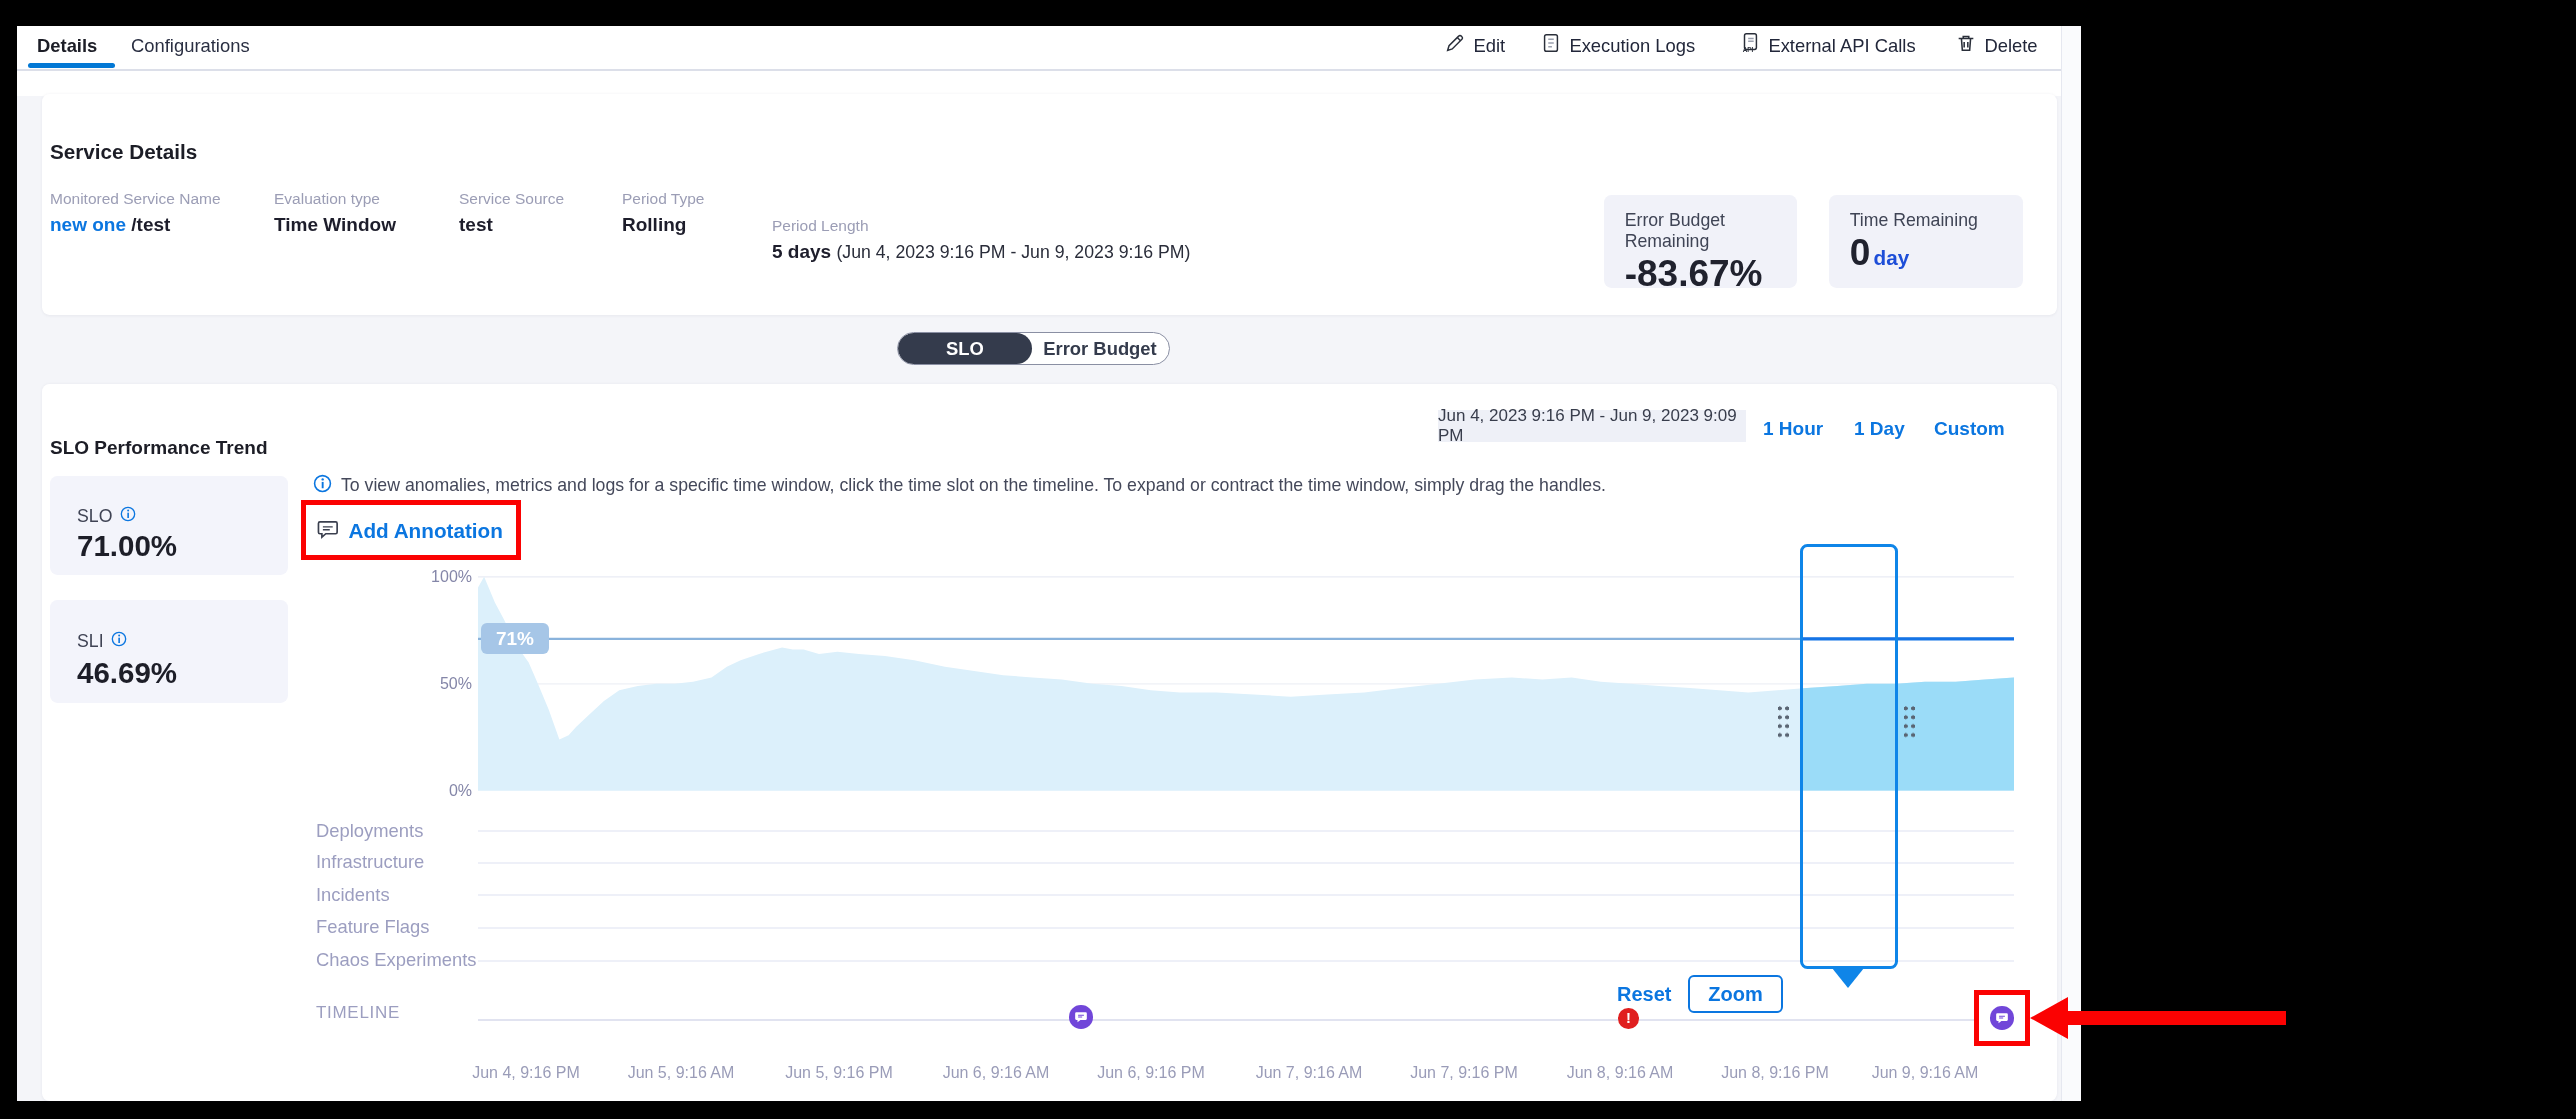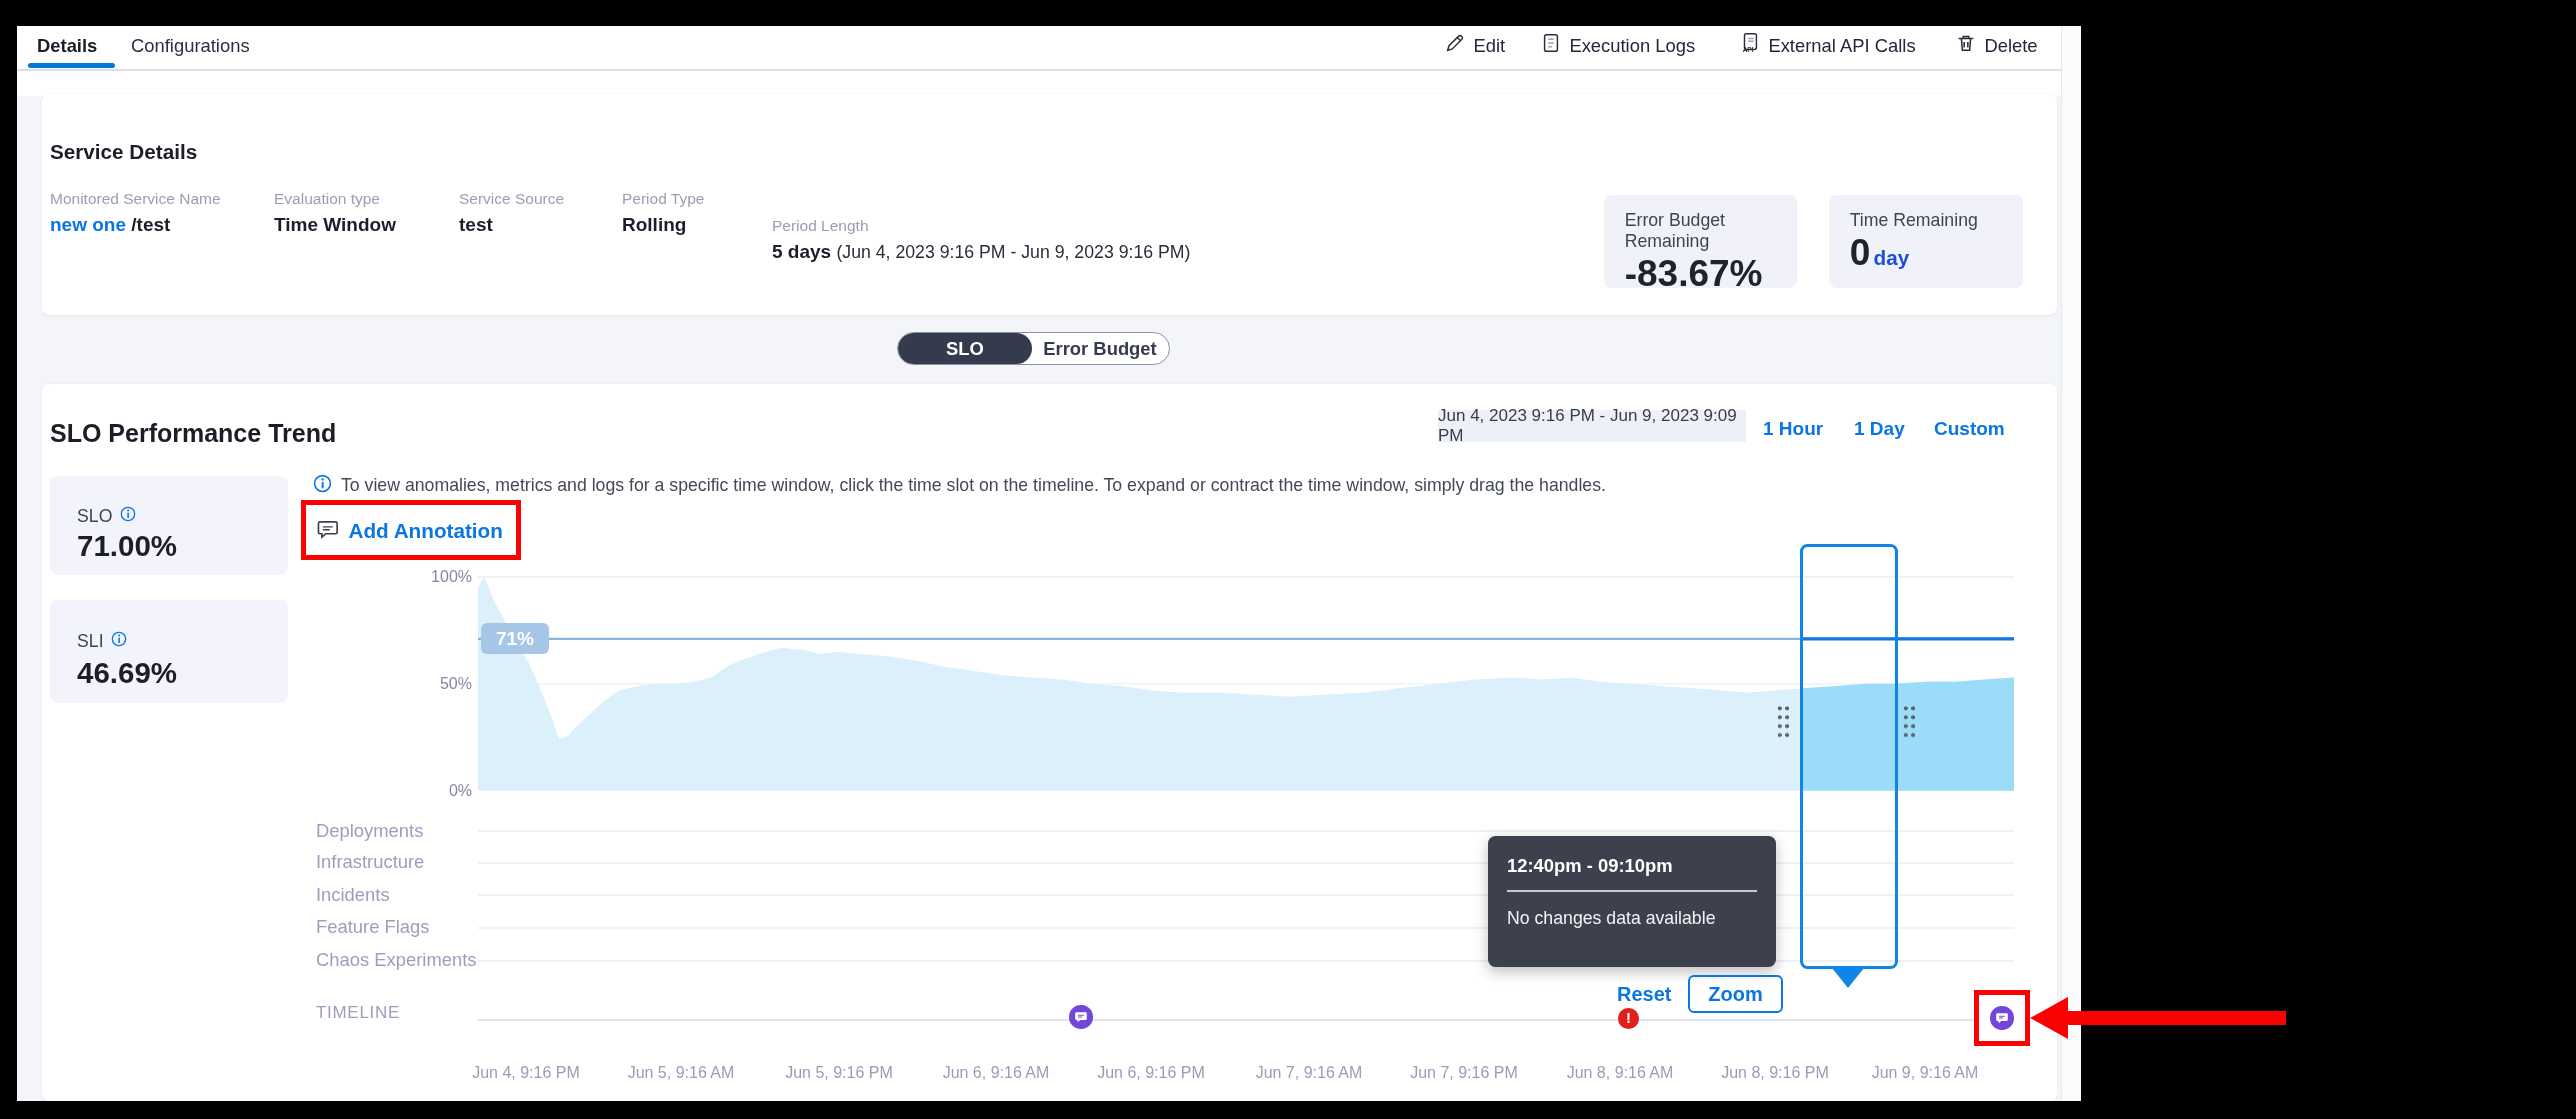--- a/index.html
+++ b/index.html
@@ -108,21 +108,21 @@
     <div><span class="stat-value" style="display:inline-block;">0</span>
     <span style="font-size:20.7px;font-weight:bold;color:#1d4ed8;">day</span></div>
   </div>
 
   <div class="abs toggle" style="left:897px;top:332px;width:271px;">
     <div class="opt sel" style="width:134px;">SLO</div>
     <div class="opt" style="width:136px;color:#343b4c;">Error Budget</div>
   </div>
 
   <div class="abs card" style="left:42px;top:384px;width:2015px;height:717px;"></div>
-  <div class="abs bold" style="left:50px;top:419px;font-size:25px;">SLO Performance Trend</div>
+  <div class="abs bold" style="left:50px;top:437px;font-size:19px;">SLO Performance Trend</div>
 
   <div class="abs" style="left:1438px;top:410px;width:308px;height:32px;background:#eef0f7;border-radius:0;display:flex;align-items:center;justify-content:center;font-size:17px;color:#383d4c;">Jun 4, 2023 9:16 PM - Jun 9, 2023 9:09 PM</div>
   <div class="abs blue bold link" style="left:1763px;top:418px;font-size:19px;">1 Hour</div>
   <div class="abs blue bold link" style="left:1854px;top:418px;font-size:19px;">1 Day</div>
   <div class="abs blue bold link" style="left:1934px;top:418px;font-size:19px;">Custom</div>
 
   <span class="abs" style="left:313px;top:474px;"><svg width="19" height="19" viewBox="0 0 24 24">
         <circle cx="12" cy="12" r="10" fill="none" stroke="#0b76e0" stroke-width="2"></circle>
         <rect x="11" y="10" width="2.4" height="8" fill="#0b76e0"></rect>
         <circle cx="12.2" cy="6.8" r="1.5" fill="#0b76e0"></circle>
@@ -193,25 +193,20 @@
   <div class="rowlab" style="top:916px;">Feature Flags</div>
   <div class="rowlab" style="top:949px;">Chaos Experiments</div>
   <div class="rowline" style="top:830px;"></div>
   <div class="rowline" style="top:862px;"></div>
   <div class="rowline" style="top:894px;"></div>
   <div class="rowline" style="top:927px;"></div>
   <div class="rowline" style="top:960px;"></div>
   <div class="rowlab" style="top:1003px;font-size:17px;letter-spacing:0.7px;">TIMELINE</div>
   <div class="rowline" style="top:1019px;background:#e1e3f0;"></div>
 
-  <div class="abs" style="left:1488px;top:836px;width:288px;height:131px;background:#3c414d;border-radius:7.4px;box-shadow:0 4.4px 13.3px rgba(0,0,0,.25);z-index:30;box-sizing:border-box;padding:19px;">
-    <div class="bold" style="font-size:18.4px;color:#fff;">12:40pm - 09:10pm</div>
-    <div style="margin-top:13.3px;height:1.5px;background:#c8cbd3;"></div>
-    <div style="margin-top:16px;font-size:17.7px;color:#f2f3f5;">No changes data available</div>
-  </div>
 
   <div class="abs blue bold link" style="left:1617px;top:983px;font-size:20px;z-index:31;">Reset</div>
   <div class="abs blue bold" style="left:1688px;top:975px;width:91px;height:34px;border:2.2px solid #0b76e0;border-radius:5.9px;display:flex;align-items:center;justify-content:center;font-size:20px;z-index:31;cursor:pointer;">Zoom</div>
 
   <div class="abs pcircle" style="left:1069px;top:1005px;">
     <svg width="14" height="14" viewBox="0 0 24 24">
         <path d="M4 4h16a2 2 0 012 2v9a2 2 0 01-2 2h-9l-5 4v-4H4a2 2 0 01-2-2V6a2 2 0 012-2z" fill="#fff"></path>
         <path d="M7 9h10M7 12h7" stroke="#7146d9" stroke-width="1.8"></path>
       </svg>
   </div>

